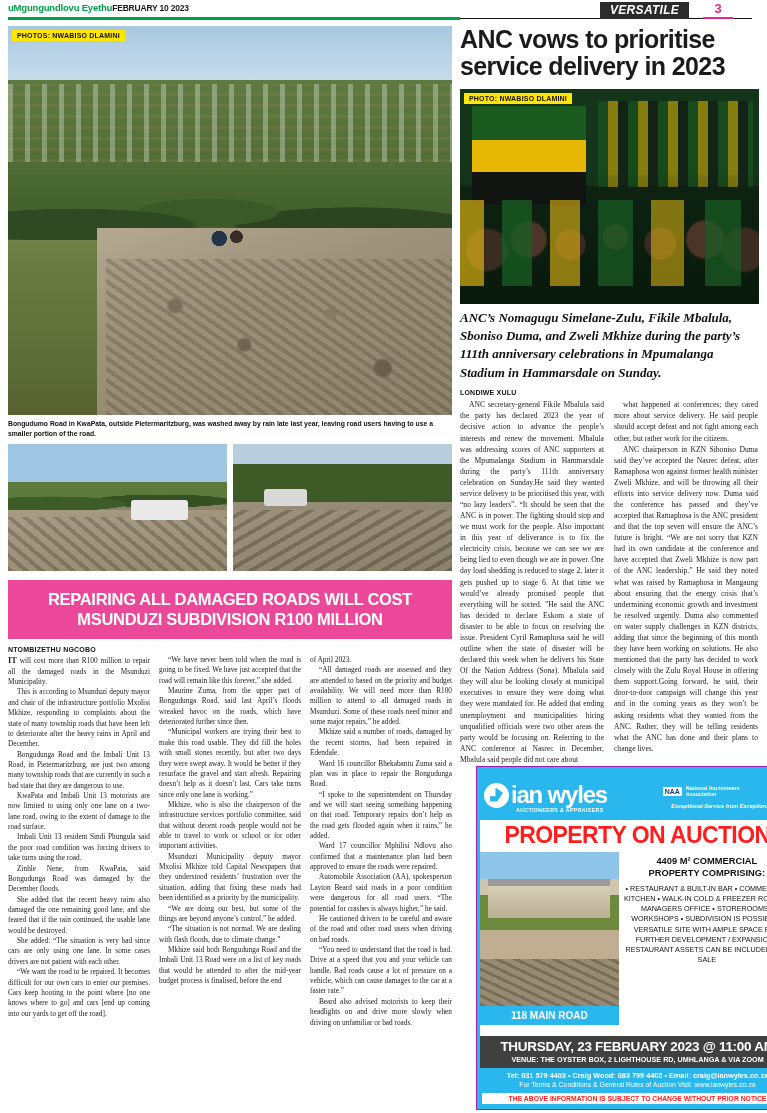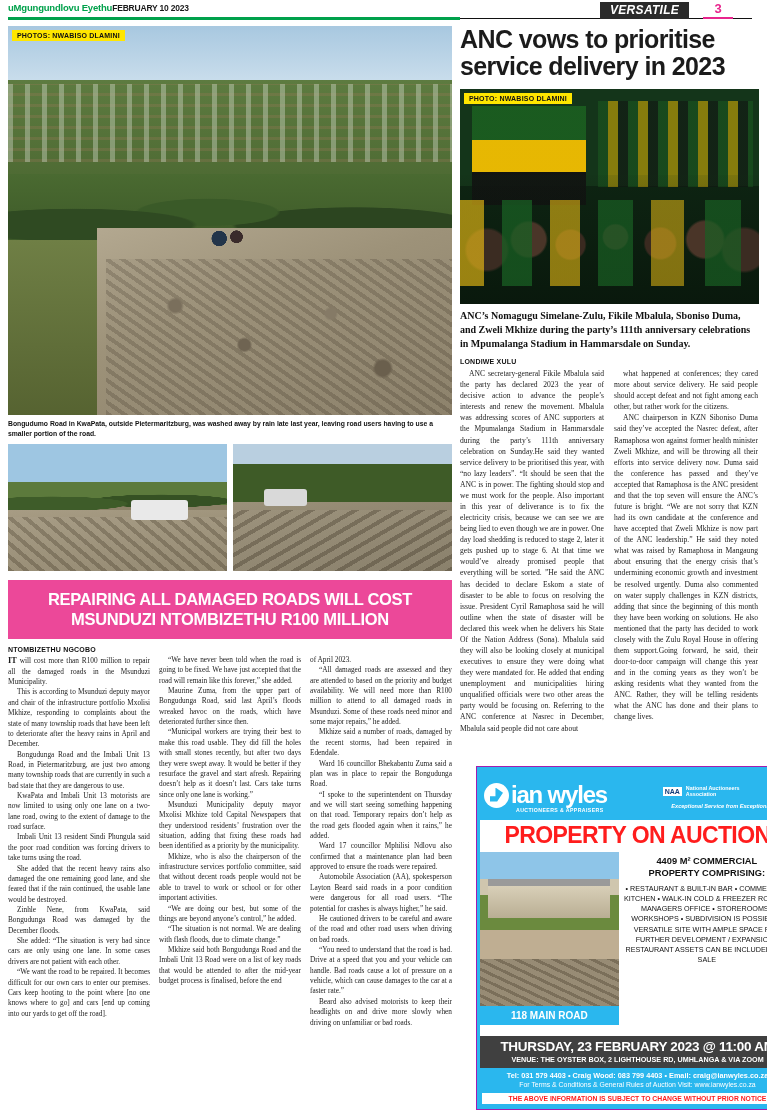--- a/index.html
+++ b/index.html
@@ -118,21 +118,21 @@
   .rp-shirts { position:absolute; left:0; top:52%; width:100%; height:40%;
       background:
        linear-gradient(90deg,
         rgba(250,200,20,.6) 0 8%, transparent 8% 14%,
         rgba(25,95,35,.75) 14% 24%, transparent 24% 30%,
         rgba(250,200,20,.55) 30% 40%, transparent 40% 46%,
         rgba(25,95,35,.7) 46% 58%, transparent 58% 64%,
         rgba(250,200,20,.5) 64% 75%, transparent 75% 82%,
         rgba(25,95,35,.7) 82% 94%, transparent 94% 100%); }
 
-  .r-cap { font-family:"Liberation Serif", serif; font-size:10px;
+  .r-cap { font-family:"Liberation Serif", serif; font-style:italic; font-size:13px;
       line-height:1.42; color:#111; font-weight:bold; margin-top:5px; }
   .r-byline { font-size:7px; font-weight:bold; color:#111; margin:7px 0 3px 0; letter-spacing:0.2px; }
 
   .r-cols { display:flex; gap:10px; width:299px; }
   .r-col { width:144px; }
   .r-col p { font-family:"Liberation Serif", serif; font-size:7.6px; line-height:1.46;
       color:#1b1b1b; text-align:justify; text-indent:9px; margin:0; }
 
   
   .advert { position:absolute; left:476px; top:766px; width:323px; height:344px;
@@ -225,43 +225,43 @@
       </div>
       <div class="thumb t2">
         <div class="t-road"></div>
         <div class="t-rock"></div>
         <div class="t-car"></div>
       </div>
     </div>
 
     <div class="greenbanner">
       <div>REPAIRING ALL DAMAGED ROADS WILL COST</div>
-      <div>MSUNDUZI NTOMBIZETHU R100 MILLION</div>
+      <div>MSUNDUZI SUBDIVISION R100 MILLION</div>
     </div>
 
     <div class="byline">NTOMBIZETHU NGCOBO</div>
 
     <div class="story-cols">
       <div class="story-col">
         <p class="noind"><span class="lead">IT</span><span> will cost more than R100 million to repair all the damaged roads in the Msunduzi Municipality.</span></p>
         <p>This is according to Msunduzi deputy mayor and chair of the infrastructure portfolio Mxolisi Mkhize, responding to complaints about the state of many township roads that have been left to deteriorate after the heavy rains in April and December.</p>
         <p>Bongudunga Road and the Imbali Unit 13 Road, in Pietermaritzburg, are just two among many township roads that are currently in such a bad state that they are dangerous to use.</p>
         <p>KwaPata and Imbali Unit 13 motorists are now limited to using only one lane on a two-lane road, owing to the extent of damage to the road surface.</p>
         <p>Imbali Unit 13 resident Sindi Phungula said the poor road condition was forcing drivers to take turns using the road.</p>
+        <p>Zinhle Nene, from KwaPata, said Bongudunga Road was damaged by the December floods.</p>
         <p>She added that the recent heavy rains also damaged the one remaining good lane, and she feared that if the rain continued, the usable lane would be destroyed.</p>
-        <p>Zinhle Nene, from KwaPata, said Bongudunga Road was damaged by the December floods.</p>
         <p>She added: “The situation is very bad since cars are only using one lane. In some cases drivers are not patient with each other.</p>
         <p>“We want the road to be repaired. It becomes difficult for our own cars to enter our premises. Cars keep hooting to the point where [no one knows where to go] and cars [end up coming into our yards to get off the road].</p>
       </div>
       <div class="story-col">
         <p>“We have never been told when the road is going to be fixed. We have just accepted that the road will remain like this forever,” she added.</p>
         <p>Maurine Zuma, from the upper part of Bongudunga Road, said last April’s floods wreaked havoc on the roads, which have deteriorated further since then.</p>
         <p>“Municipal workers are trying their best to make this road usable. They did fill the holes with small stones recently, but after two days they were swept away. It would be better if they resurface the gravel and start afresh. Repairing doesn’t help as it doesn’t last. Cars take turns since only one lane is working.”</p>
+        <p>Mkhize, who is also the chairperson of the infrastructure services portfolio committee, said that without decent roads people would not be able to travel to work or school or for other important activities.</p>
         <p>Msunduzi Municipality deputy mayor Mxolisi Mkhize told  Capital Newspapers that they understood residents’ frustration over the situation, adding that fixing these roads had been identified as a priority by the municipality.</p>
-        <p>Mkhize, who is also the chairperson of the infrastructure services portfolio committee, said that without decent roads people would not be able to travel to work or school or for other important activities.</p>
         <p>“We are doing our best, but some of the things are beyond anyone’s control,” he added.</p>
         <p>“The situation is not normal. We are dealing with flash floods, due to climate change.”</p>
         <p>Mkhize said both Bongudunga Road and the Imbali Unit 13 Road were on a list of key roads that would be attended to after the mid-year budget process is finalised, before the end</p>
       </div>
       <div class="story-col">
         <p class="noind">of April 2023.</p>
         <p>“All damaged roads are assessed and they are attended to based on the priority and budget availability. We will need more than R100 million to attend to all damaged roads in Msunduzi. Some of these roads need minor and some major repairs,” he added.</p>
         <p>Mkhize said a number of roads, damaged by the recent storms, had been repaired in Edendale.</p>
         <p>Ward 16 councillor Bhekabantu Zuma said a plan was in place to repair the Bongudunga Road.</p>
         <p>“I spoke to the superintendent on Thursday and we will start seeing something happening on that road. Temporary repairs don’t help as the road gets flooded again when it rains,” he added.</p>

